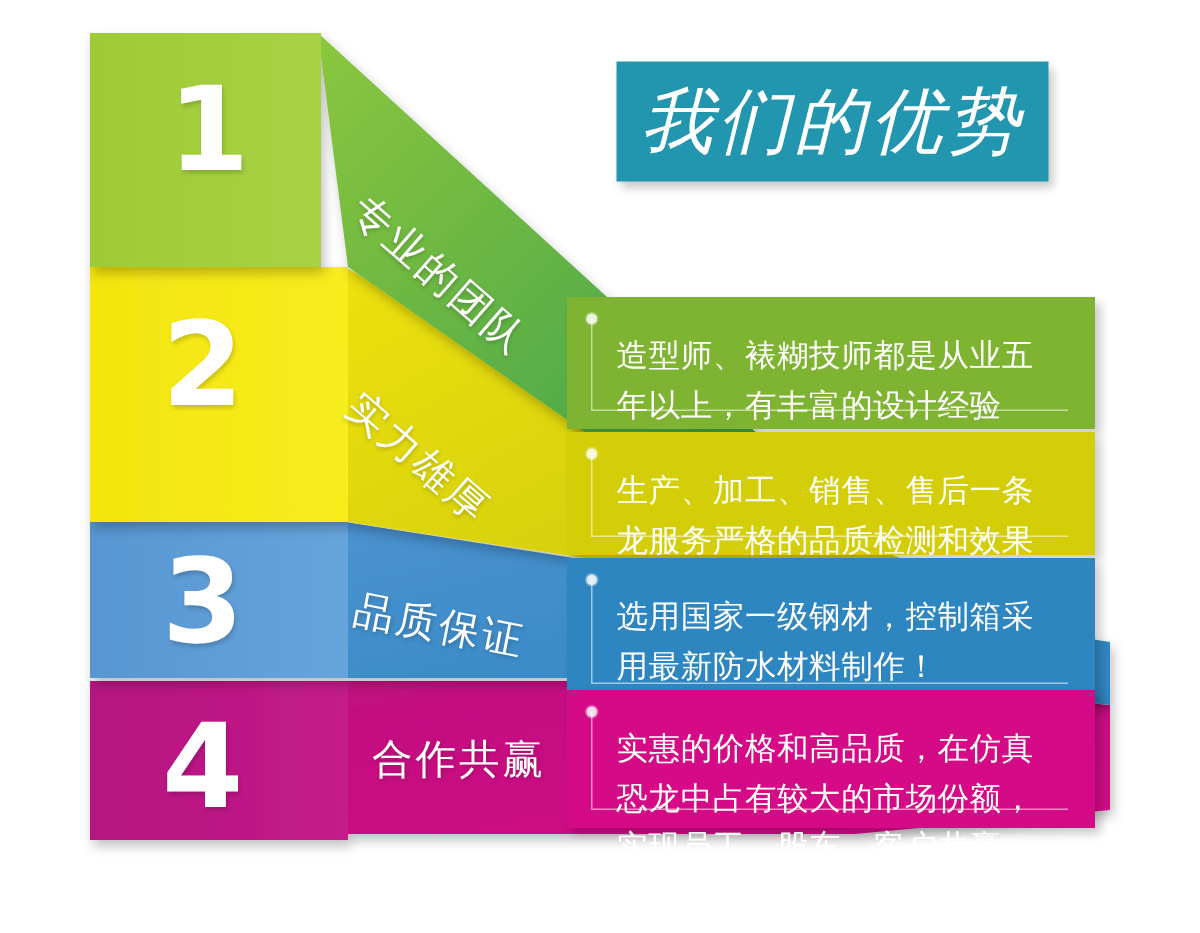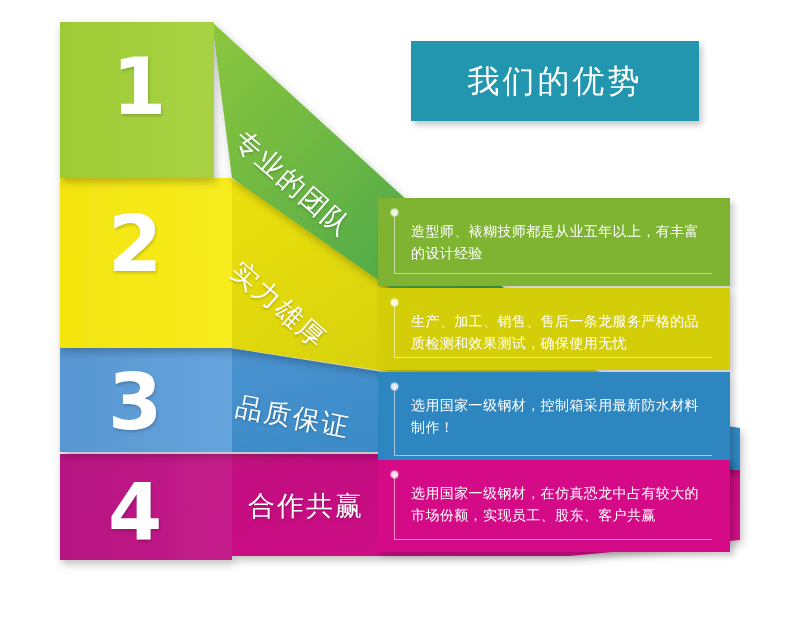--- a/index.html
+++ b/index.html
@@ -13,24 +13,25 @@
 
   
   .headline{
     position:absolute;
     left:411px;top:41px;width:288px;height:80px;
     display:flex;align-items:center;justify-content:center;
     box-shadow:3px 4px 6px rgba(0,0,0,.22);
   }
   .headline span{
     color:#ffffff;
-    font-size:32px;
+    font-size:48px;
     letter-spacing:3px;
     font-weight:400;
     line-height:1;
+    font-style:italic;
   }
 
   
   #ribbon{position:absolute;left:0;top:0;width:800px;height:622px;}
 
   
   .numeral{
     position:absolute;
     color:#ffffff;
     font-weight:bold;
@@ -81,21 +82,21 @@
     position:absolute;
     left:13px;top:11px;
     width:7px;height:7px;border-radius:50%;
     background:rgba(255,255,255,.85);
     box-shadow:0 0 0 1px rgba(255,255,255,.35);
   }
   .panel .body{
     position:absolute;
     left:33px;right:22px;top:23px;
     color:#ffffff;
-    font-size:14px;
+    font-size:21px;
     line-height:1.55;
     letter-spacing:.4px;
   }
 </style>
 </head>
 <body>
 
 <div id="stage">
 
   <svg id="ribbon" viewBox="0 0 800 622">
@@ -191,16 +192,16 @@
 
   <div class="panel p3" style="background:#2E86C1">
     <span class="dot"></span>
     <span class="frame"></span>
     <div class="body">选用国家一级钢材，控制箱采用最新防水材料制作！</div>
   </div>
 
   <div class="panel p4" style="background:#D40A86">
     <span class="dot"></span>
     <span class="frame"></span>
-    <div class="body">选用国家一级钢材，在仿真恐龙中占有较大的市场份额，实现员工、股东、客户共赢</div>
+    <div class="body">实惠的价格和高品质，在仿真恐龙中占有较大的市场份额，实现员工、股东、客户共赢</div>
   </div>
 
 </div>
 
 </body></html>

